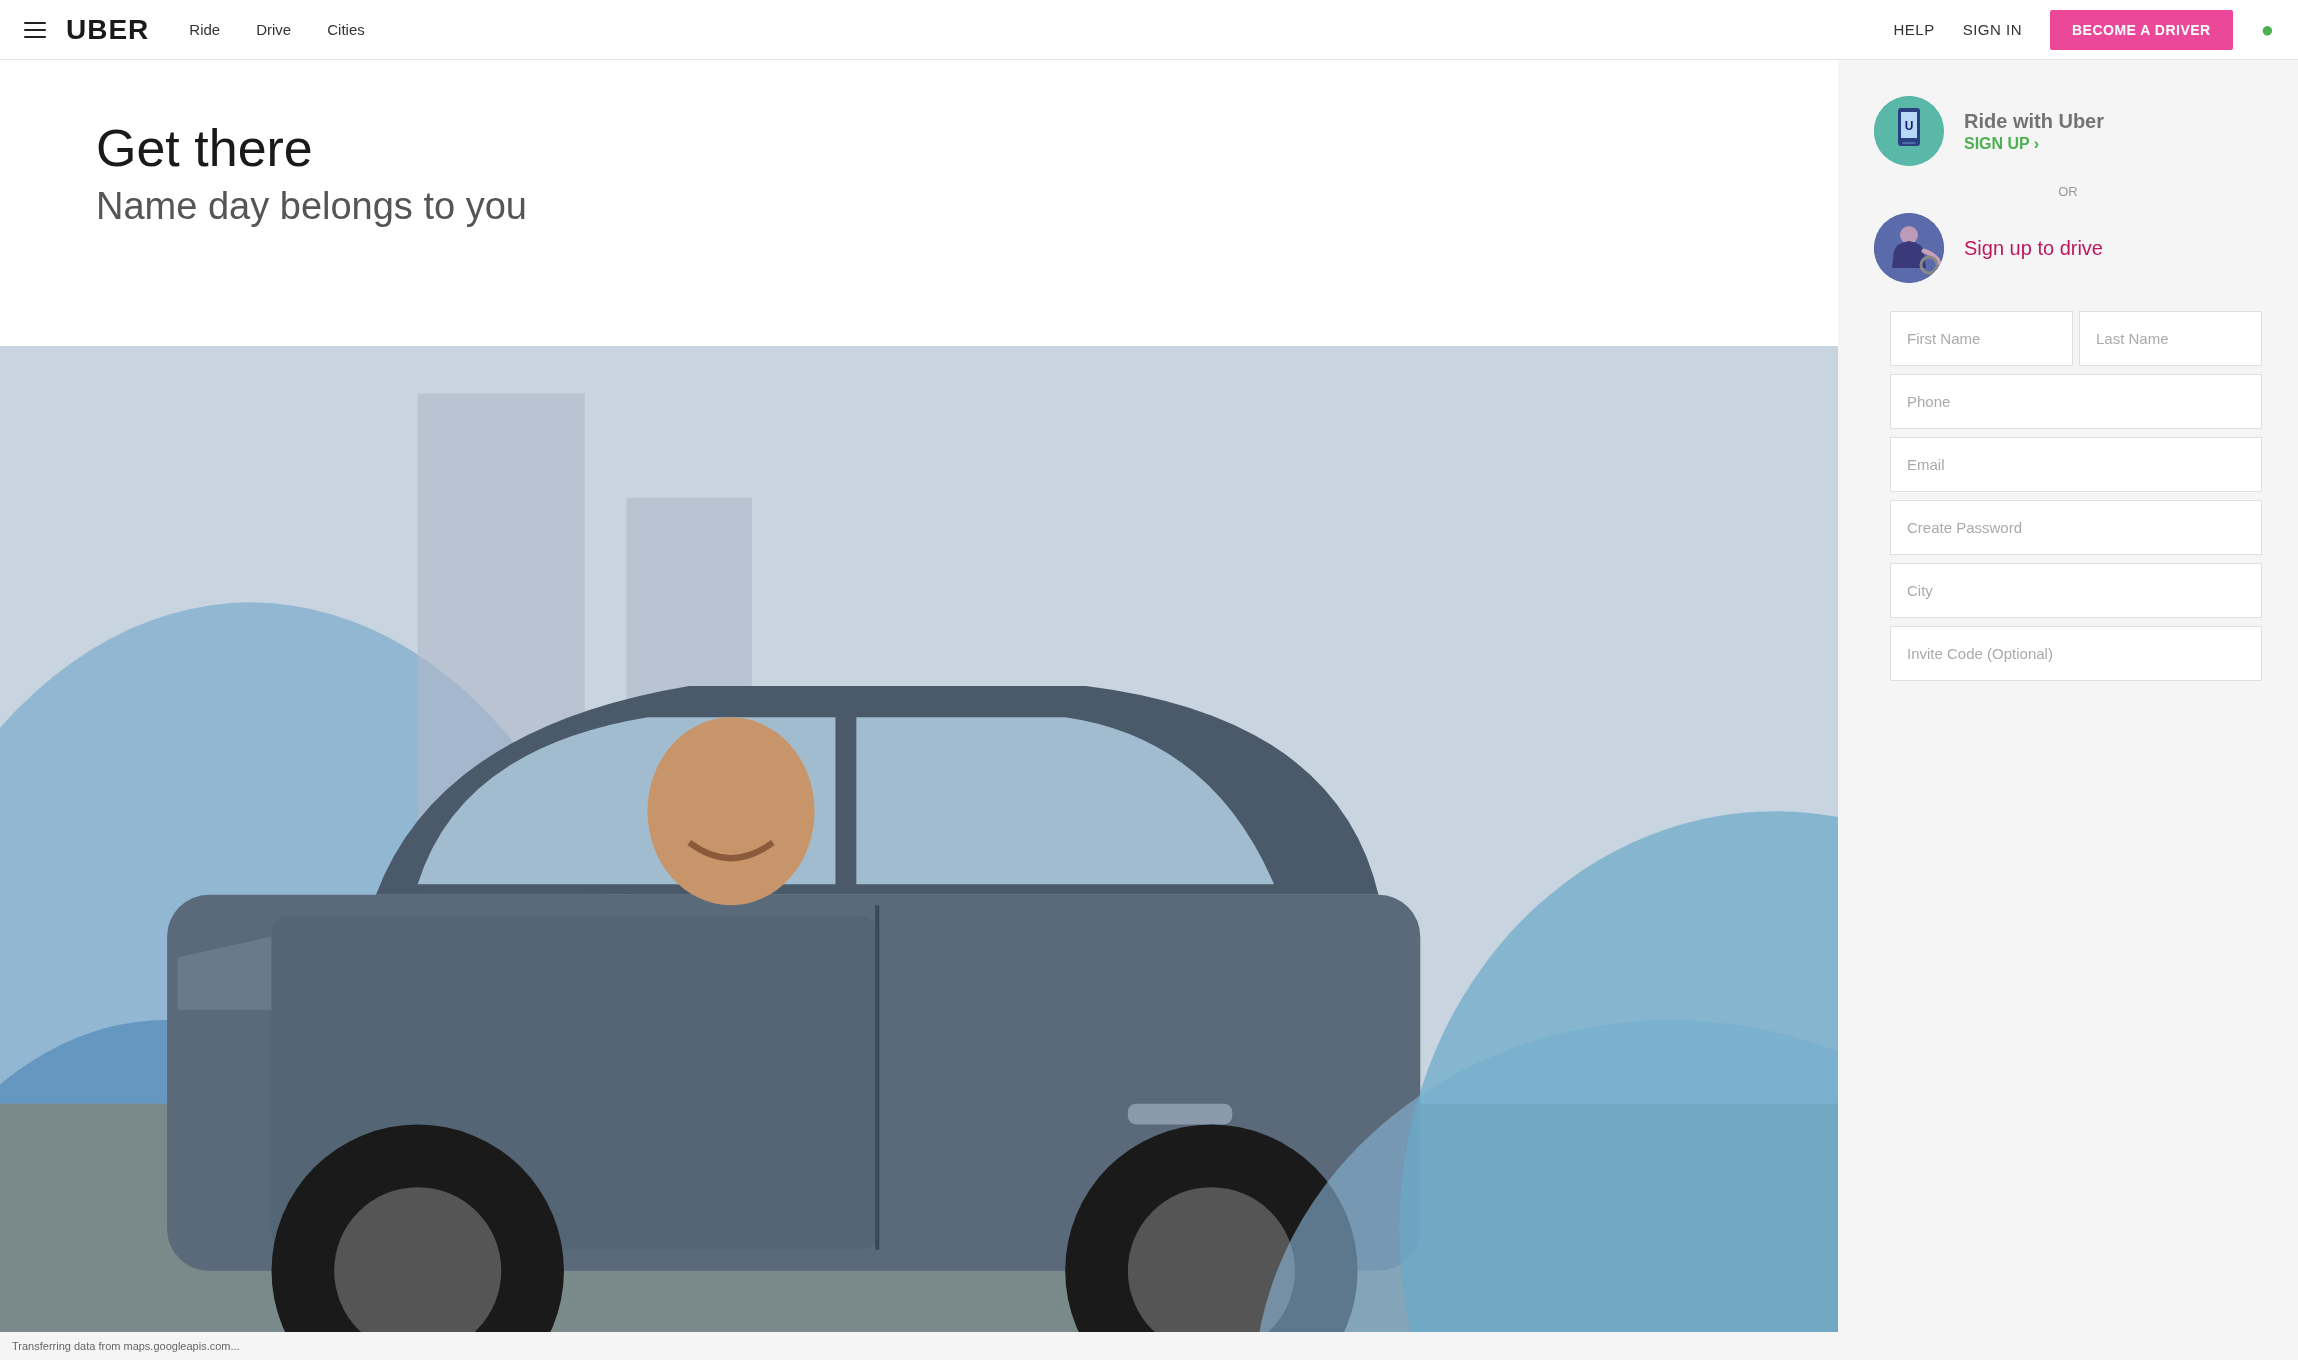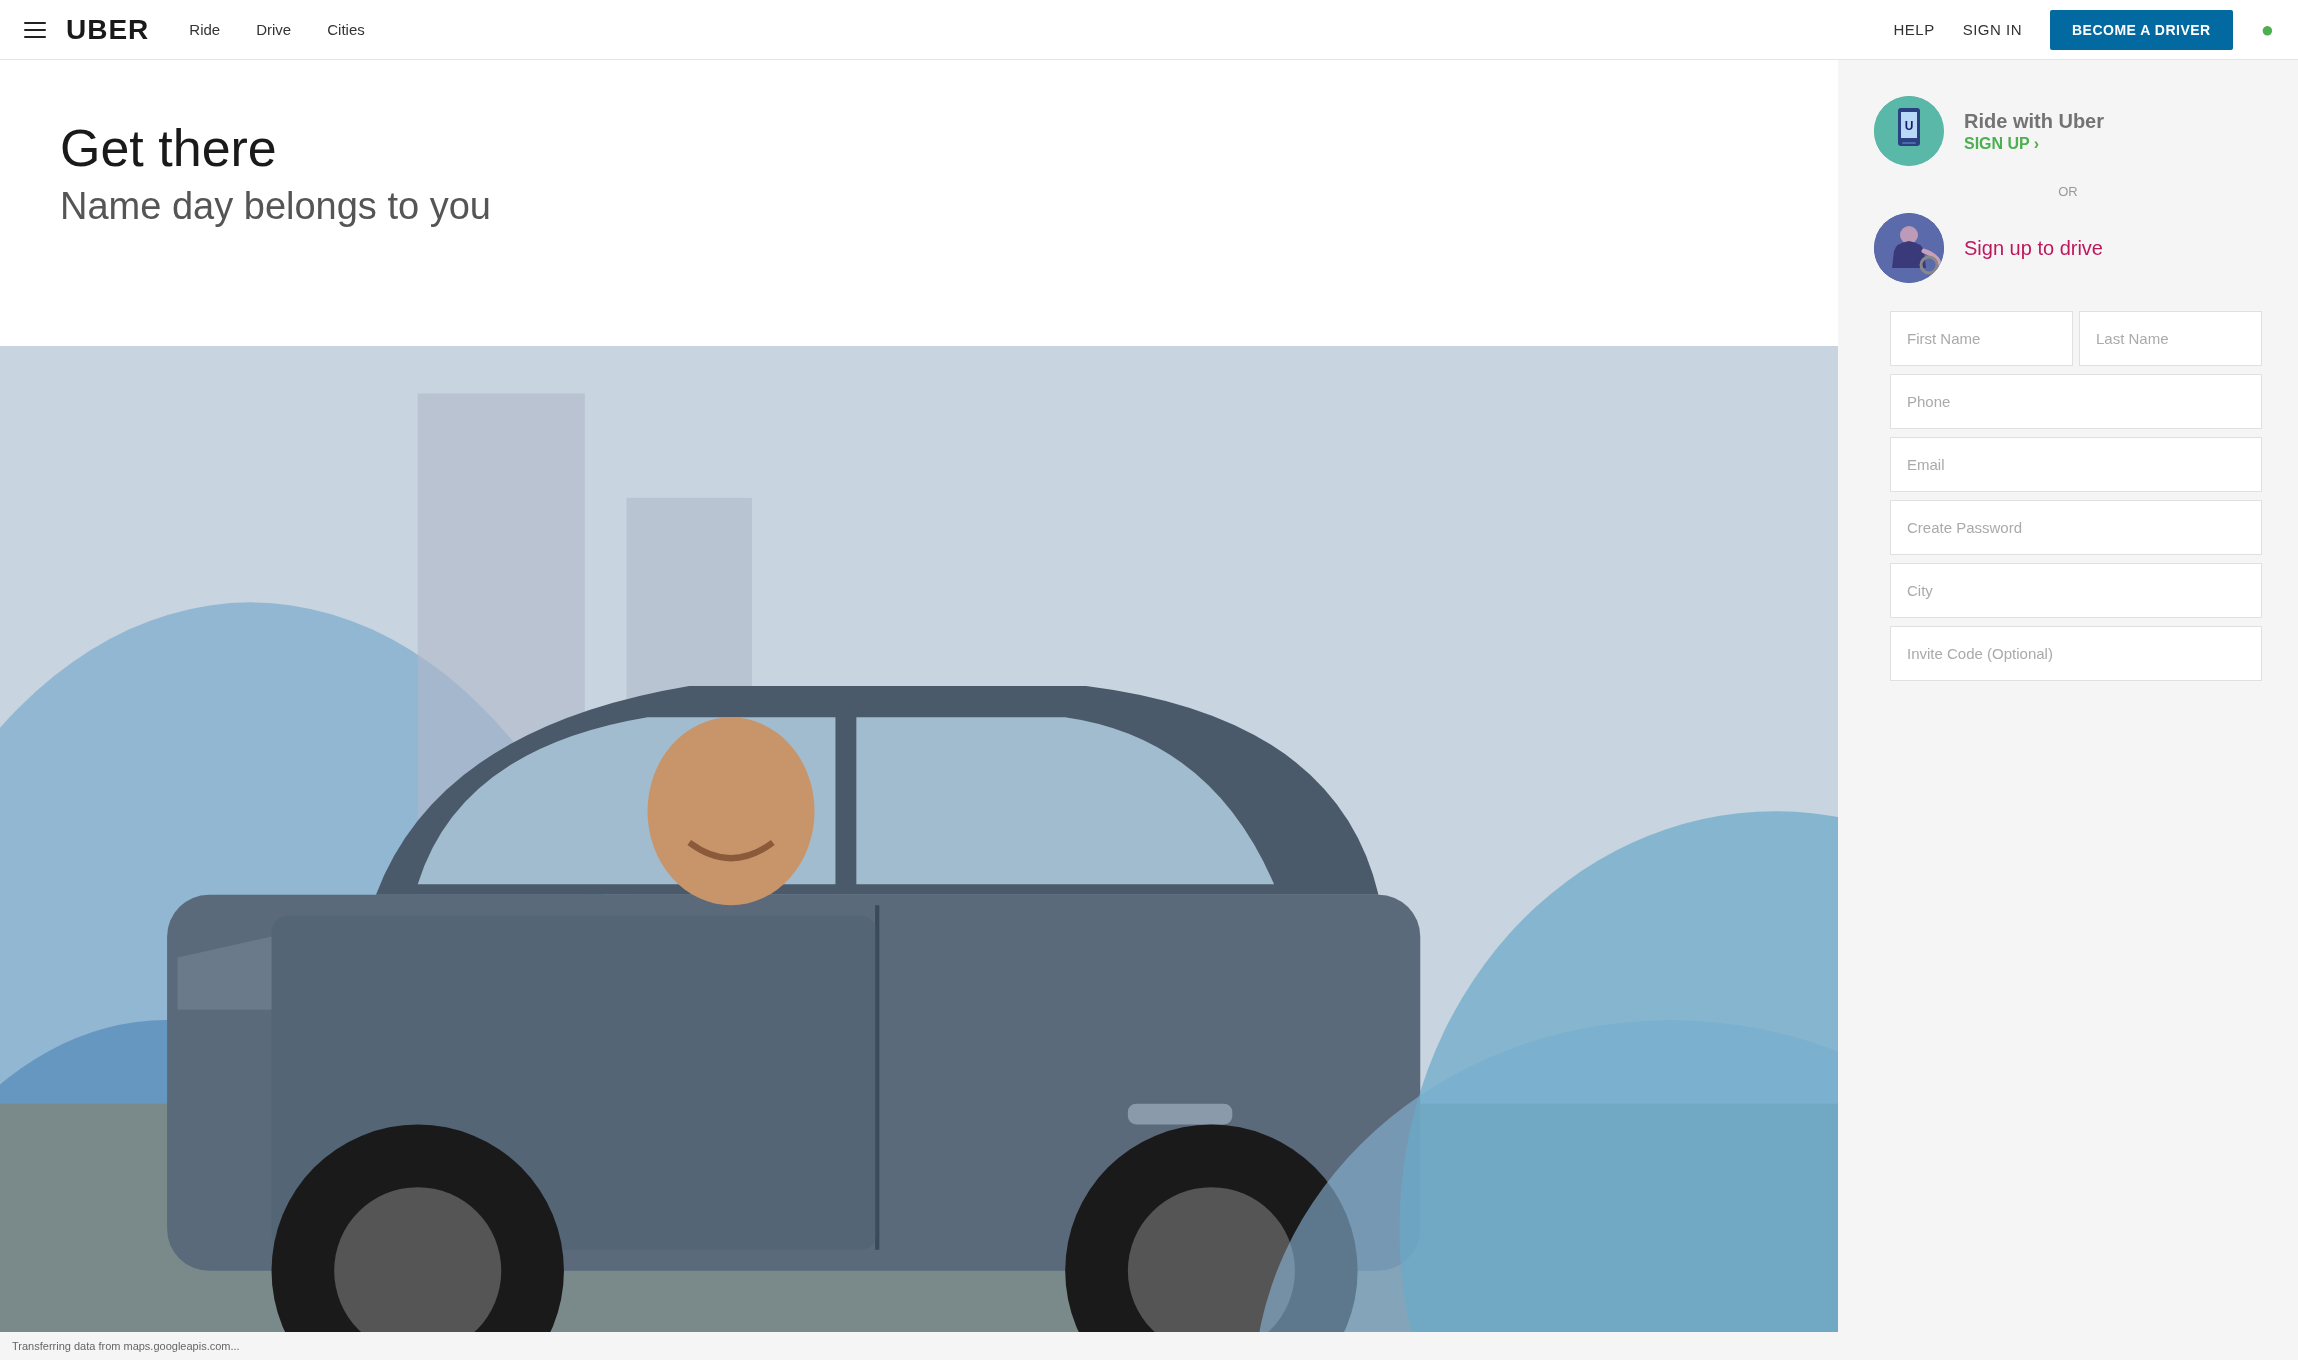--- a/index.html
+++ b/index.html
@@ -31,21 +31,21 @@
       font-weight: 400;
     }
     .nav-right {
       margin-left: auto;
       display: flex; align-items: center; gap: 28px;
     }
     .nav-help, .nav-signin {
       font-size: 15px; font-weight: 500; color: #333; cursor: pointer; text-transform: uppercase; letter-spacing: 0.5px;
     }
     .nav-become-driver {
-      background: #0369a1; color: #fff; border: none;
+      background: #ec4899; color: #fff; border: none;
       padding: 12px 22px; font-size: 14px; font-weight: 700;
       text-transform: uppercase; letter-spacing: 0.5px; cursor: pointer;
       border-radius: 2px;
     }
     .nav-location-icon {
       color: #4CAF50; font-size: 22px; cursor: pointer;
     }
 
     
     .main-layout {
@@ -59,20 +59,21 @@
     .left-panel {
       flex: 1;
       position: relative;
       overflow: hidden;
       background: #fff;
     }
     .hero-text {
       padding: 60px 0 30px 60px;
       position: relative;
       z-index: 2;
+      margin-left: 36px;
     }
     .hero-title {
       font-size: 52px; font-weight: 300; color: #1a1a1a; line-height: 1.1;
     }
     .hero-subtitle {
       font-size: 38px; font-weight: 300; color: #555; margin-top: 8px;
     }
     .hero-image-container {
       position: absolute;
       bottom: 0; left: 0; right: 0;

